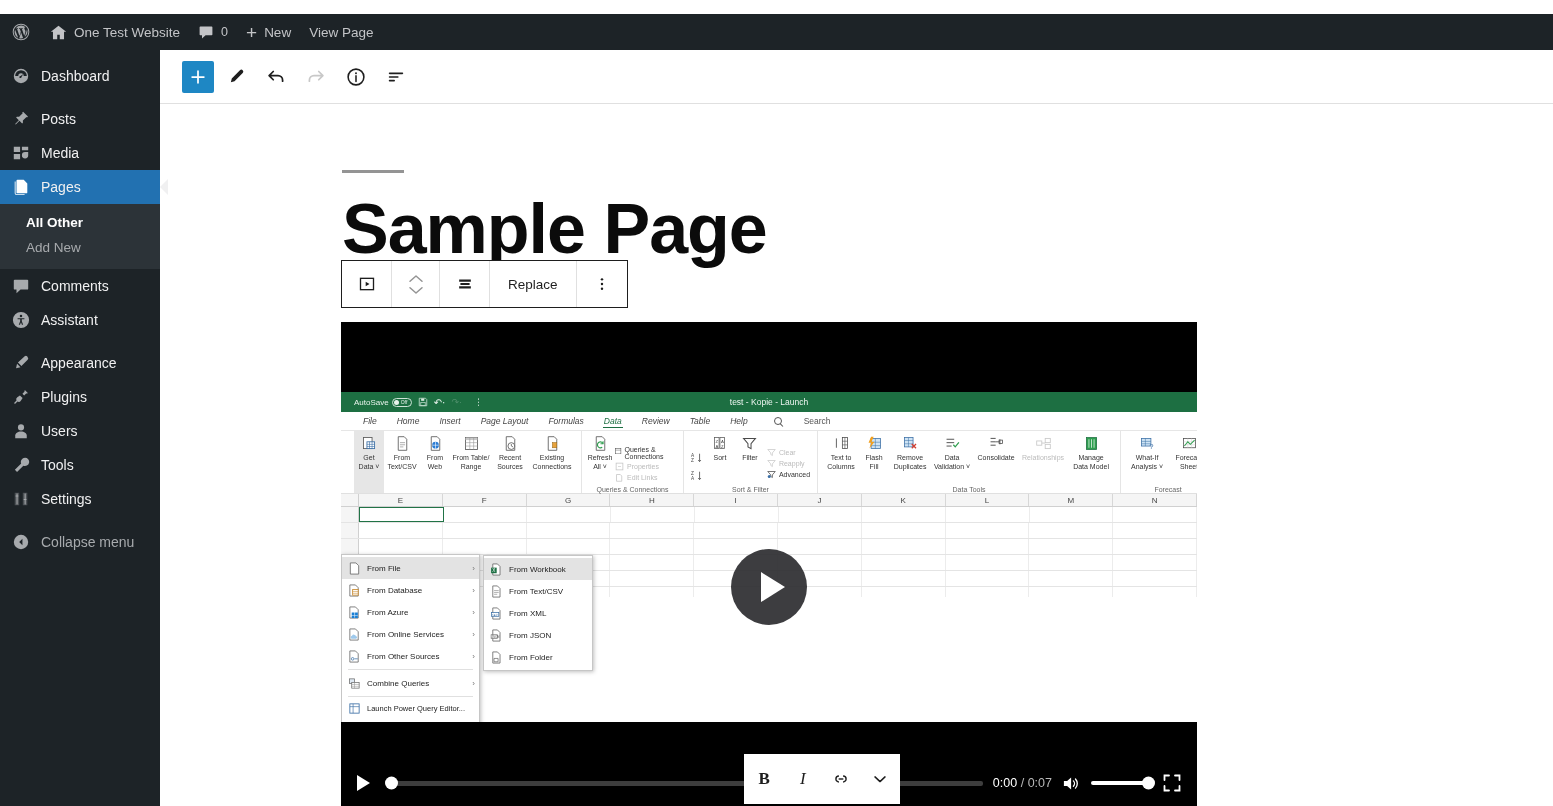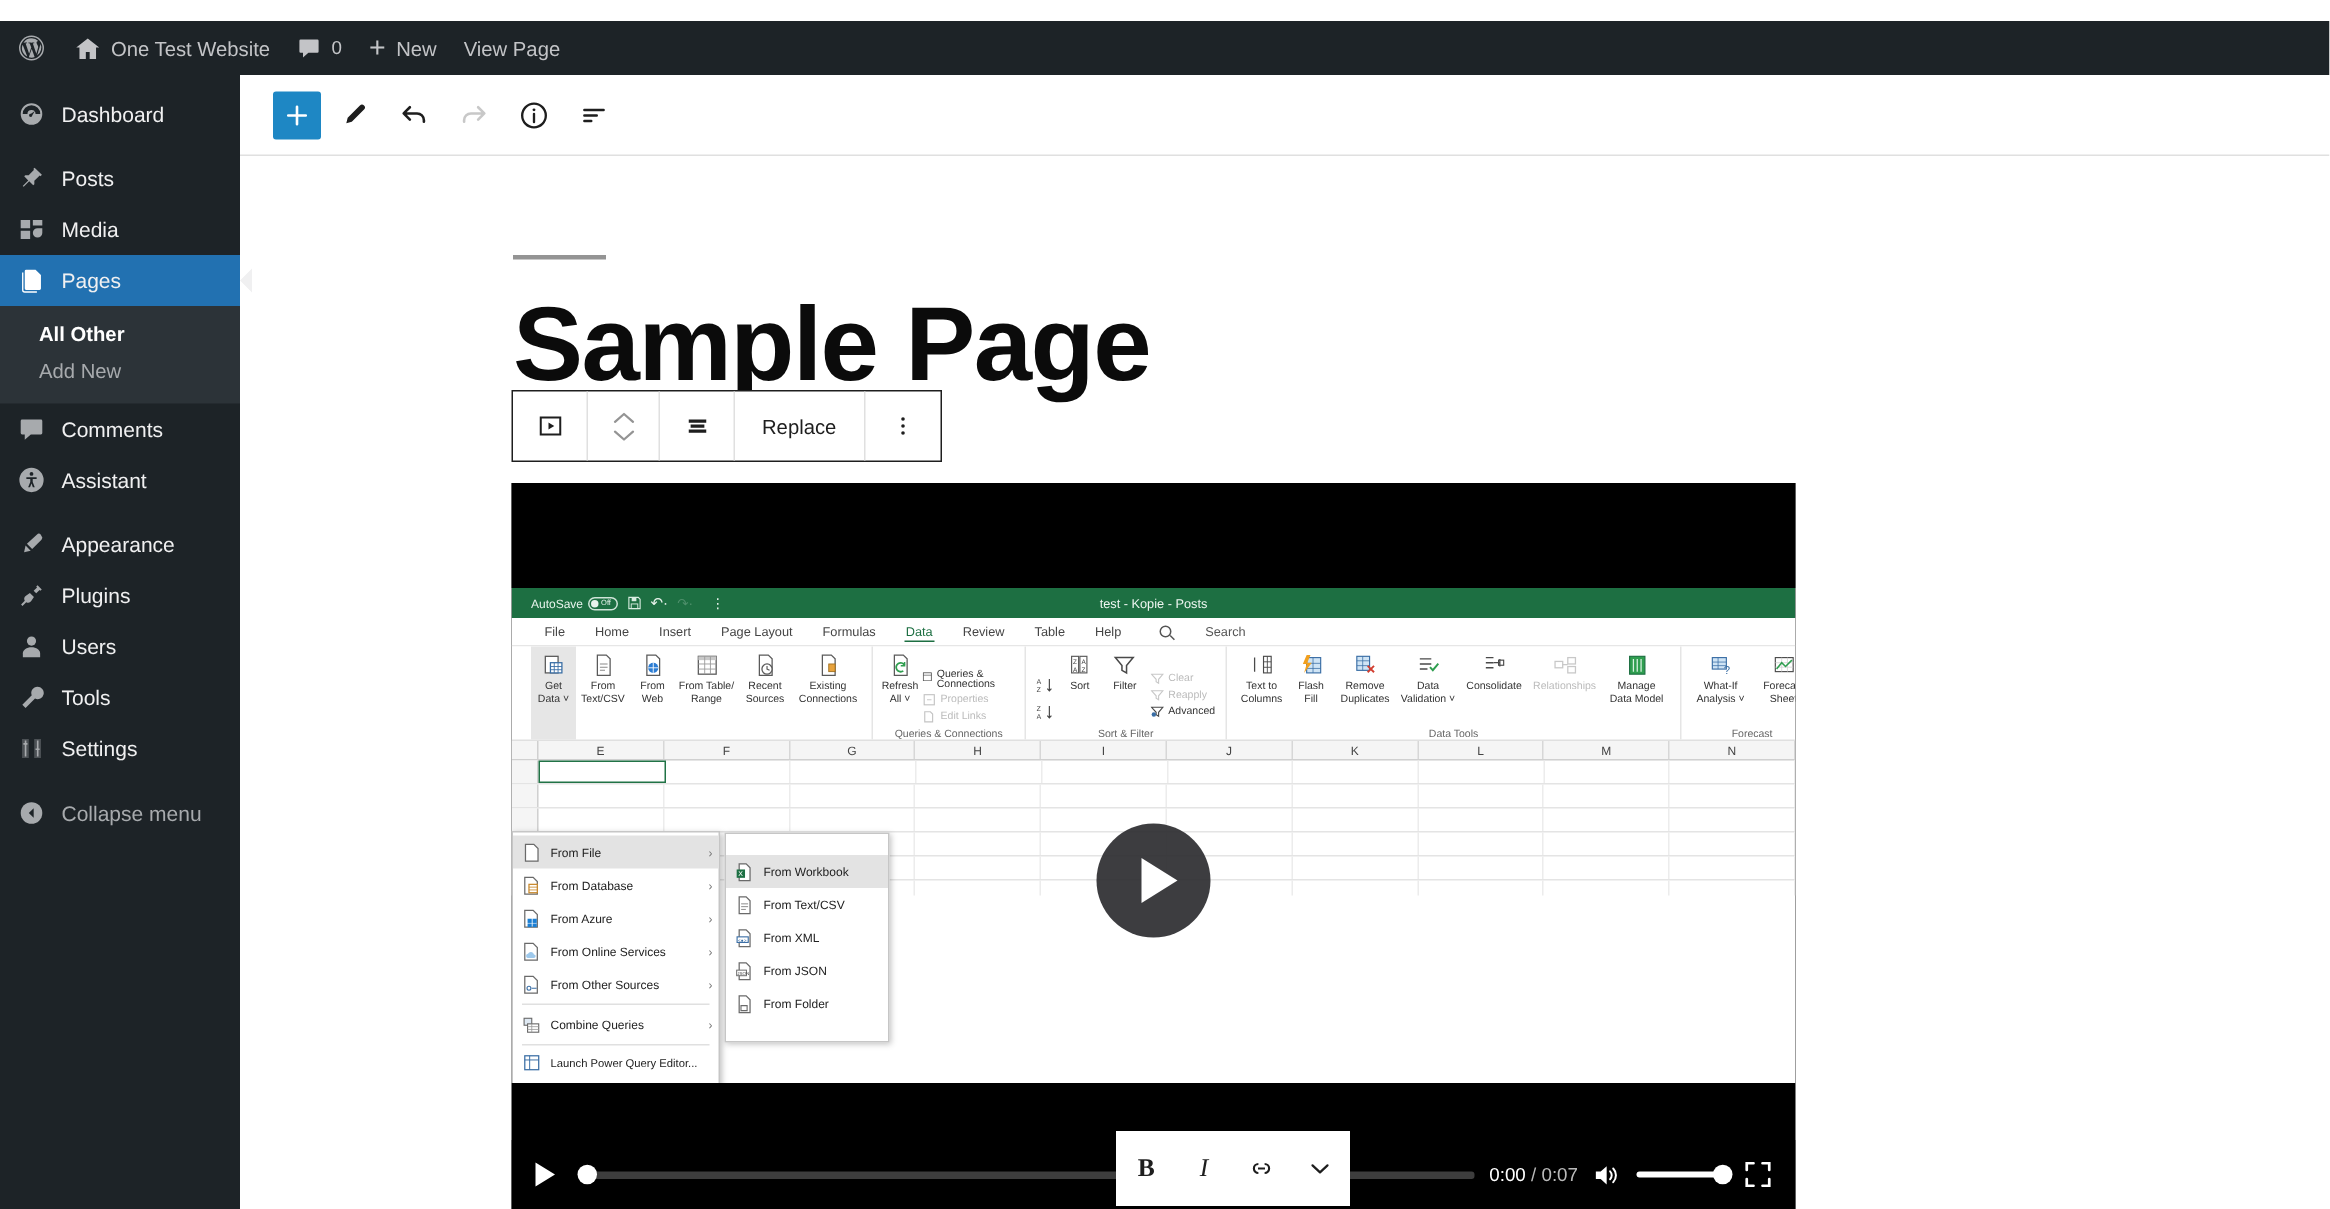--- a/index.html
+++ b/index.html
@@ -137,21 +137,21 @@
   .xl-pill .dot { width: 5px; height:5px; border-radius:50%; background:#e8f3ec; }
   .xl-title .center {
     position: absolute; left: 0; right: 0; text-align: center;
     font-size: 8.5px; color: #eef6f1; pointer-events: none;
   }
   .xl-tabs {
     height: 19px; background: #fff; border-bottom: 1px solid #e6e6e6;
     display: flex; align-items: center; gap: 0; padding-left: 12px; font-size: 8.5px;
     color: #444;
   }
-  .xl-tab { padding: 0 10px; position: relative; white-space: nowrap; }
+  .xl-tab { padding: 0 10px; position: relative; white-space: nowrap; font-style: italic; }
   .xl-tab.active { color: #1d6f42; }
   .xl-tab.active::after {
     content:""; position:absolute; left:9px; right:9px; bottom:-2px; height:1.5px; background:#1d6f42;
   }
   .xl-search { display:flex; align-items:center; gap:22px; padding-left:16px; color:#555; }
   .xl-search .mag {
     width:8px;height:8px;border:1.2px solid #555;border-radius:50%; position:relative;
   }
   .xl-search .mag::after{content:"";position:absolute;width:1.2px;height:4px;background:#555;
     right:-2px;bottom:-3px;transform:rotate(-45deg);}
@@ -195,21 +195,21 @@
     color:#444; text-align:center; line-height:16px; }
   .xl-row .cell { flex: 1; border-right: 1px solid #ececec; }
   .xl-row .cell.sel { border: 1.3px solid #217346; }
 
   
   .xl-menu {
     position: absolute; background: #fff; border: 1px solid #c6c6c6;
     box-shadow: 1px 1px 4px rgba(0,0,0,.25); font-size: 8px; color: #222; z-index: 8;
   }
   .xl-menu1 { left: 0px; top: 162px; width: 139px; padding: 2px 0; }
-  .xl-menu2 { left: 142px; top: 163px; width: 110px; padding: 14px 0; }
+  .xl-menu2 { left: 142px; top: 163px; width: 110px; padding: 2px 0; }
   .xl-mi {
     display: flex; align-items: center; height: 22px; padding: 0 4px 0 6px; gap: 6px;
     position: relative; white-space: nowrap;
   }
   .xl-mi.small { height: 19px; font-size: 7.5px; }
   .xl-mi.hl { background: #e3e3e3; }
   .xl-mi .mi-ic { width: 13px; height: 13px; flex: 0 0 13px; }
   .xl-mi .mi-ic svg { width: 13px; height: 13px; }
   .xl-mi .arrow { margin-left: auto; color: #777; font-size: 8px; }
   .xl-msep { height: 1px; background: #e0e0e0; margin: 2px 6px; }
@@ -517,21 +517,21 @@
           </span>
           <svg width="10" height="10" viewBox="0 0 16 16">
             <path d="M2 2h10l2 2v10H2z" fill="none" stroke="#d8ece0" stroke-width="1.2"></path>
             <rect x="5" y="2.5" width="5" height="3.6" fill="#d8ece0"></rect>
             <rect x="4.5" y="9" width="7" height="5" fill="none" stroke="#d8ece0" stroke-width="1"></rect>
           </svg>
           <span style="font-size:10px;">↶·</span>
           <span style="font-size:9px;color:#4e8f6b;">↷·</span>
           <span style="font-size:9px;padding-left:6px;">⋮</span>
         </div>
-        <div class="center">test - Kopie  -  Posts</div>
+        <div class="center">test - Kopie  -  Launch</div>
       </div>
 
       <div class="xl-tabs">
         <span class="xl-tab">File</span>
         <span class="xl-tab">Home</span>
         <span class="xl-tab">Insert</span>
         <span class="xl-tab">Page Layout</span>
         <span class="xl-tab">Formulas</span>
         <span class="xl-tab active">Data</span>
         <span class="xl-tab">Review</span>

